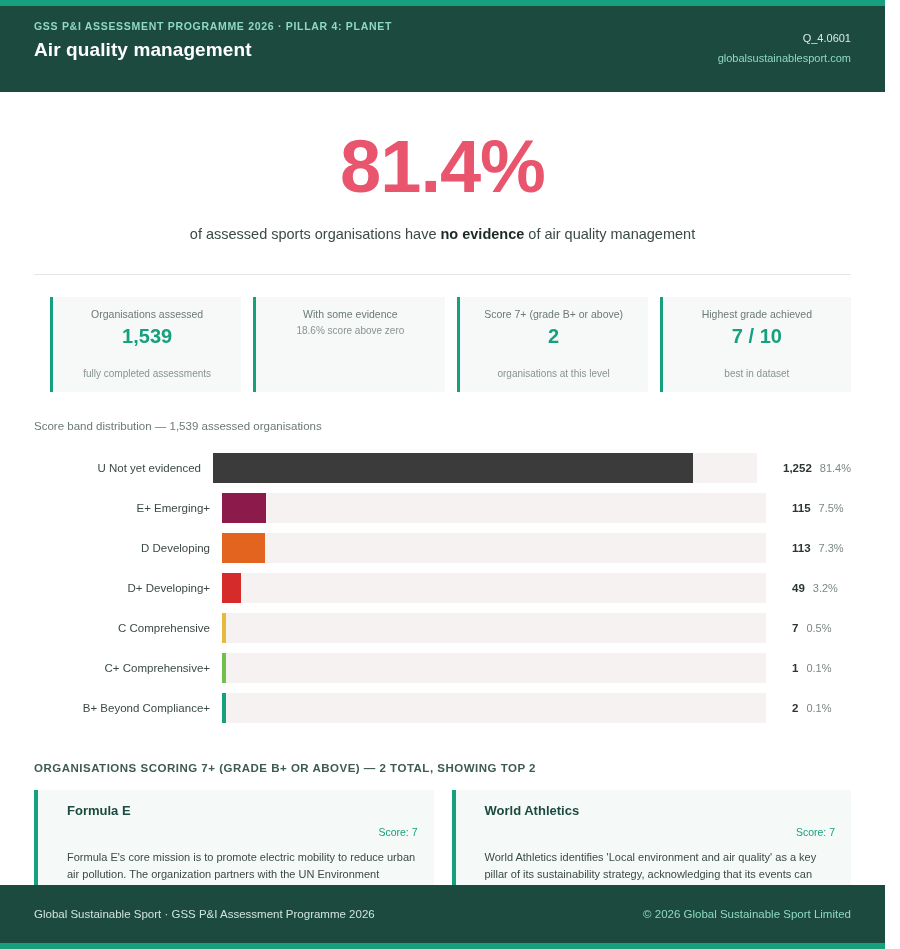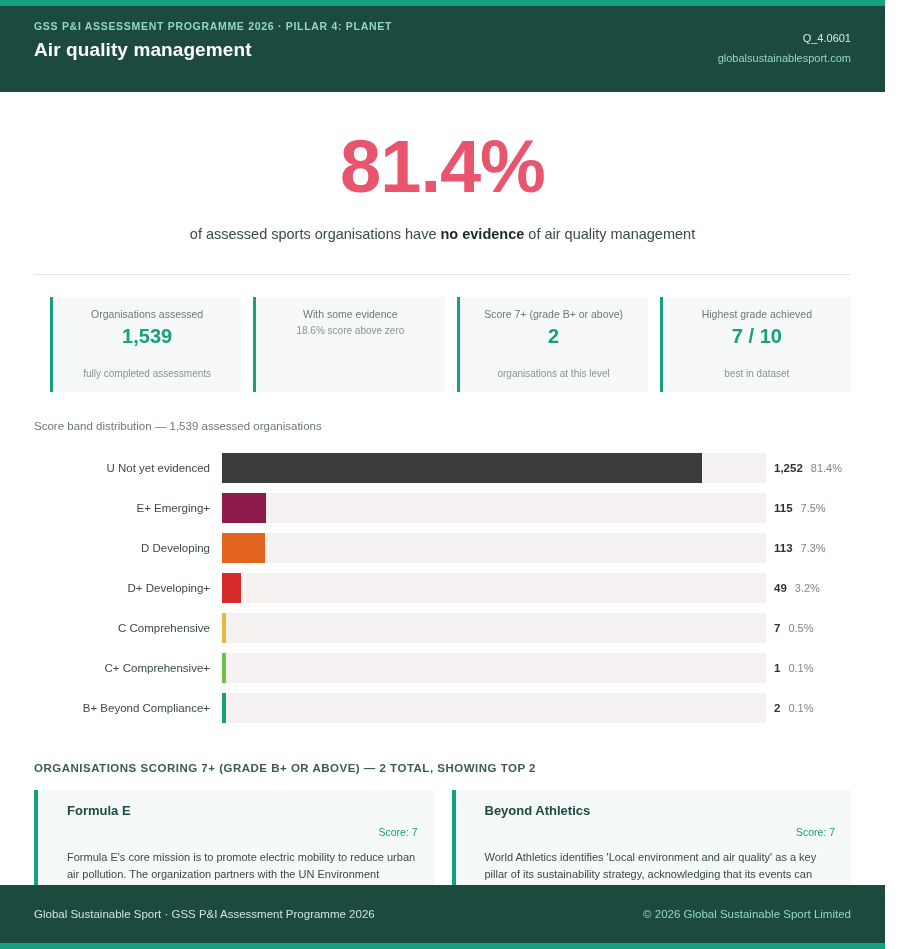--- a/index.html
+++ b/index.html
@@ -143,21 +143,21 @@
     width: 544px;
     height: 30px;
     background: #f6f2f1;
   }
   .bar-fill {
     height: 30px;
   }
   .bar-figs {
     display: flex;
     align-items: flex-start;
-    padding-left: 8px;
+    padding-left: 26px;
     white-space: nowrap;
   }
   .bar-count {
     font-size: 11.5px;
     font-weight: bold;
     color: #2b3633;
   }
   .bar-pct {
     font-size: 11px;
     color: #7b8884;
@@ -349,21 +349,21 @@
 
   <div class="orgs-title">ORGANISATIONS SCORING 7+ (GRADE B+ OR ABOVE) — 2 TOTAL, SHOWING TOP 2</div>
 
   <div class="orgs">
     <div class="org-card">
       <div class="org-name">Formula E</div>
       <div class="org-score">Score: 7</div>
       <div class="org-desc">Formula E's core mission is to promote electric mobility to reduce urban air pollution. The organization partners with the UN Environment Programme's #BeatAirPollution campaign.</div>
     </div>
     <div class="org-card">
-      <div class="org-name">Beyond Athletics</div>
+      <div class="org-name">World Athletics</div>
       <div class="org-score">Score: 7</div>
       <div class="org-desc">World Athletics identifies 'Local environment and air quality' as a key pillar of its sustainability strategy, acknowledging that its events can elevate local air quality issues. The organisation has …</div>
     </div>
   </div>
 
   <div class="footer">
     <div class="footer-left">Global Sustainable Sport · GSS P&amp;I Assessment Programme 2026</div>
     <div class="footer-right">© 2026 Global Sustainable Sport Limited</div>
   </div>
   <div class="bottom-accent"></div>

